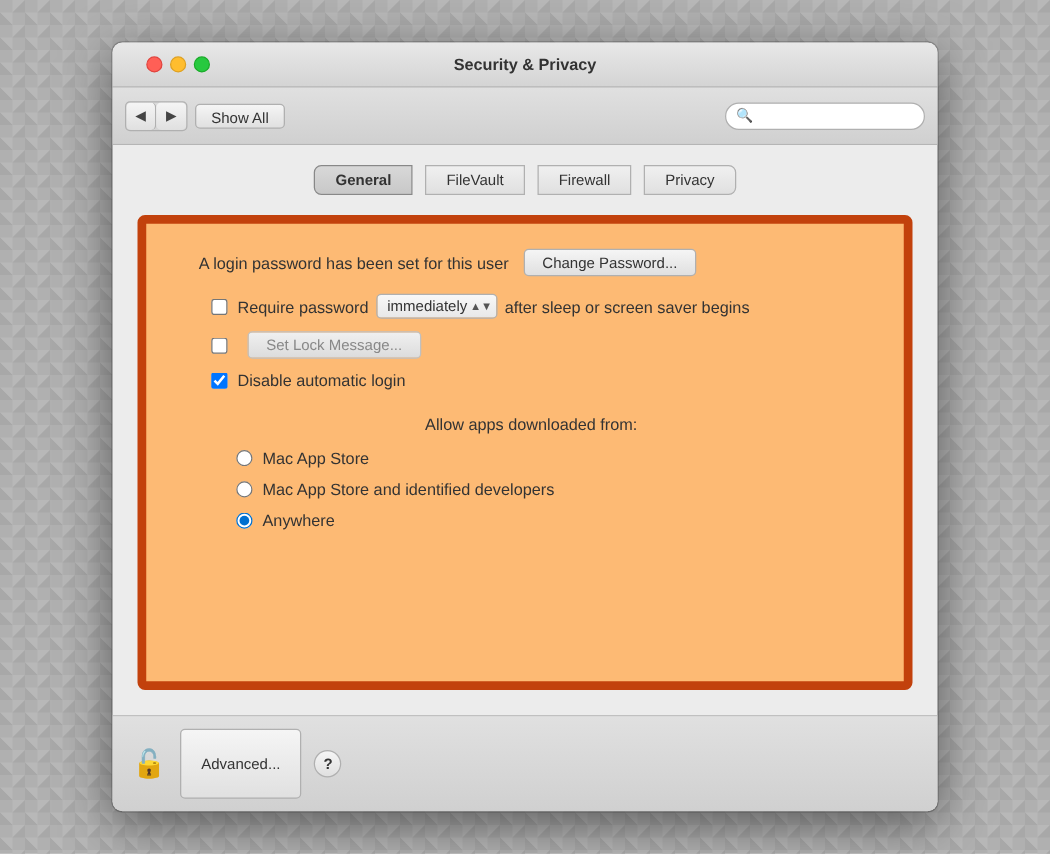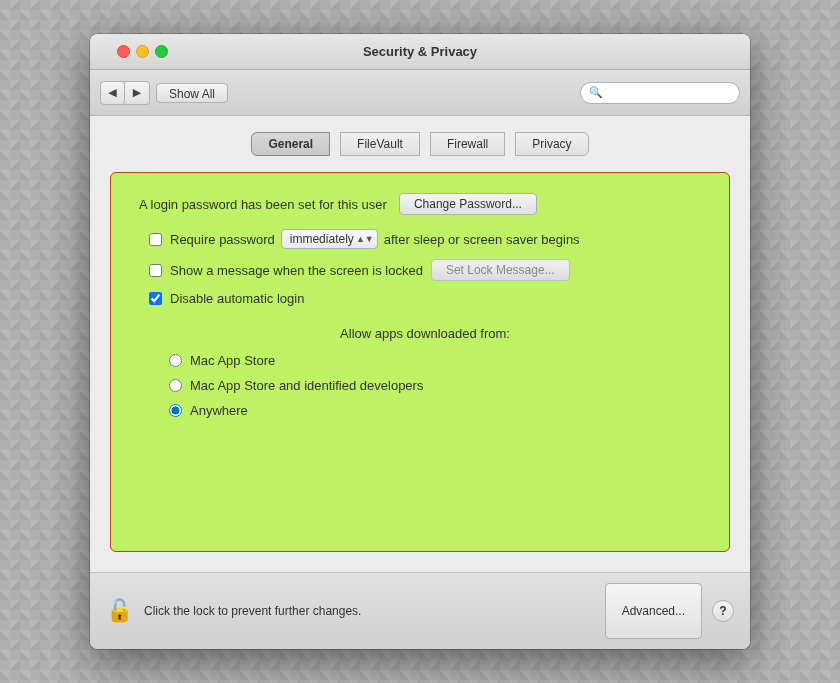--- a/index.html
+++ b/index.html
@@ -171,24 +171,24 @@
     }
 
     .tab.active {
       background: linear-gradient(to bottom, #d8d8d8, #c8c8c8);
       border-color: #888;
       z-index: 1;
       font-weight: bold;
     }
 
     .panel {
-      background: #bef264;
-      border: 1px solid #c2410c;
+      background: #fdba74;
+      border: 7px solid #c2410c;
       border-radius: 6px;
-      padding: 20px 28px;
+      padding: 20px 42px;
       min-height: 380px;
     }
 
     .login-password-row {
       display: flex;
       align-items: center;
       margin-bottom: 14px;
       font-size: 13px;
       color: #333;
     }
@@ -399,21 +399,20 @@
               <option>1 hour</option>
               <option>4 hours</option>
             </select>
             <span class="dropdown-arrow">▲▼</span>
           </div>
           <span>after sleep or screen saver begins</span>
         </div>
 
         <div class="option-row">
           <input type="checkbox" style="">
-          <span>Show a message when the screen is locked</span>
           <button class="set-lock-btn">Set Lock Message...</button>
         </div>
 
         <div class="option-row">
           <input type="checkbox" checked="" style="">
           <span>Disable automatic login</span>
         </div>
 
       </div>
 
@@ -433,17 +432,16 @@
             <span>Anywhere</span>
           </div>
         </div>
       </div>
 
     </div>
   </div>
 
   <div class="bottom-bar">
     <div class="lock-icon">🔓</div>
-    <span class="lock-text">Click the lock to prevent further changes.</span>
     <button class="advanced-btn">Advanced...</button>
     <div class="help-btn">?</div>
   </div>
 </div>
 
 </body></html>

